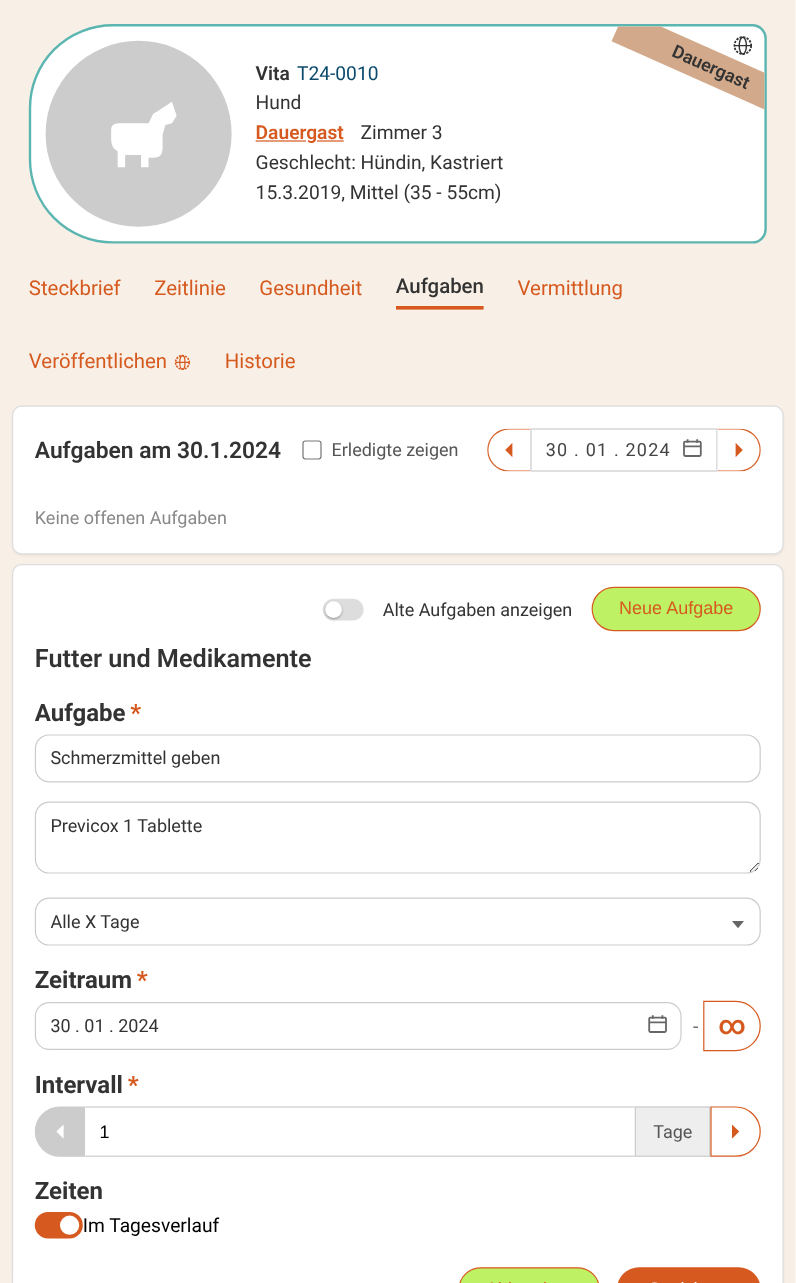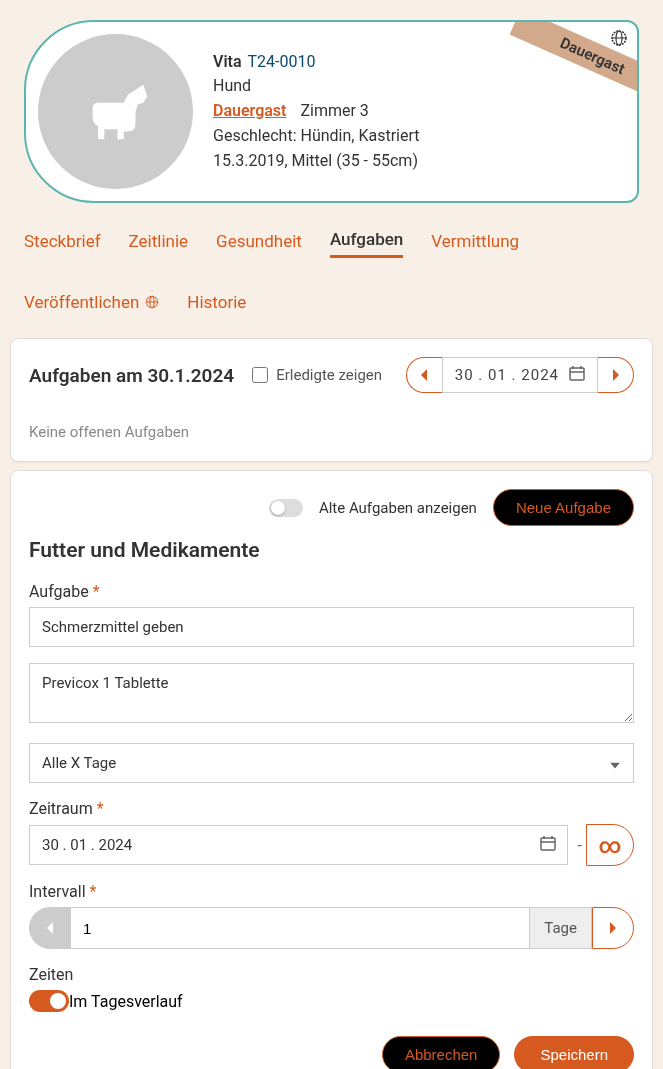--- a/index.html
+++ b/index.html
@@ -65,35 +65,35 @@
 .cal-icon svg { width: 16px; height: 16px; fill: #666; }
 
 .empty-text { color: #888; margin-top: 30px; font-size: 15px; }
 
 .controls-row { display: flex; align-items: center; gap: 16px; justify-content: flex-end; margin-bottom: 12px; }
 .toggle { width: 34px; height: 18px; border-radius: 10px; background: #ddd; position: relative; cursor: pointer; }
 .toggle::after { content: ""; position: absolute; width: 14px; height: 14px; background: #fff; border-radius: 50%; top: 2px; left: 2px; box-shadow: 0 1px 2px rgba(0,0,0,0.3); }
 .toggle-label { color: #333; font-size: 15px; }
 
 .btn-outline {
-  border: 1.5px solid #d65a1f; color: #d65a1f; background: #000000;
+  border: 1.5px solid #d65a1f; color: #d65a1f; background: #bef264;
   border-radius: 22px; padding: 9px 22px; font-size: 15px; cursor: pointer;
 }
 .btn-primary {
   border: none; background: #d65a1f; color: #fff;
   border-radius: 22px; padding: 10px 26px; font-size: 15px; cursor: pointer;
 }
 
 .section-title { font-size: 21px; font-weight: 600; color: #333; margin: 8px 0 20px; }
 
 .form-group { margin-bottom: 16px; }
-.form-label { font-size: 16px; color: #333; margin-bottom: 6px; display: block; }
+.form-label { font-size: 20px; color: #333; margin-bottom: 6px; display: block; font-weight: bold; }
 .req { color: #d65a1f; margin-left: 4px; }
 .input, .textarea, .select {
-  width: 100%; border: 1px solid #ccc; border-radius: 0;
+  width: 100%; border: 1px solid #ccc; border-radius: 12px;
   padding: 10px 12px; font-size: 15px; color: #333; background: #fff;
   font-family: inherit;
 }
 .textarea { min-height: 60px; resize: both; }
 .select-wrap { position: relative; }
 .select-caret { position: absolute; right: 14px; top: 50%; transform: translateY(-50%); pointer-events: none; }
 .select-caret svg { width: 10px; height: 6px; fill: #666; }
 
 .date-range { display: flex; align-items: center; gap: 10px; }
 .date-input-wrap { position: relative; flex: 1; }

